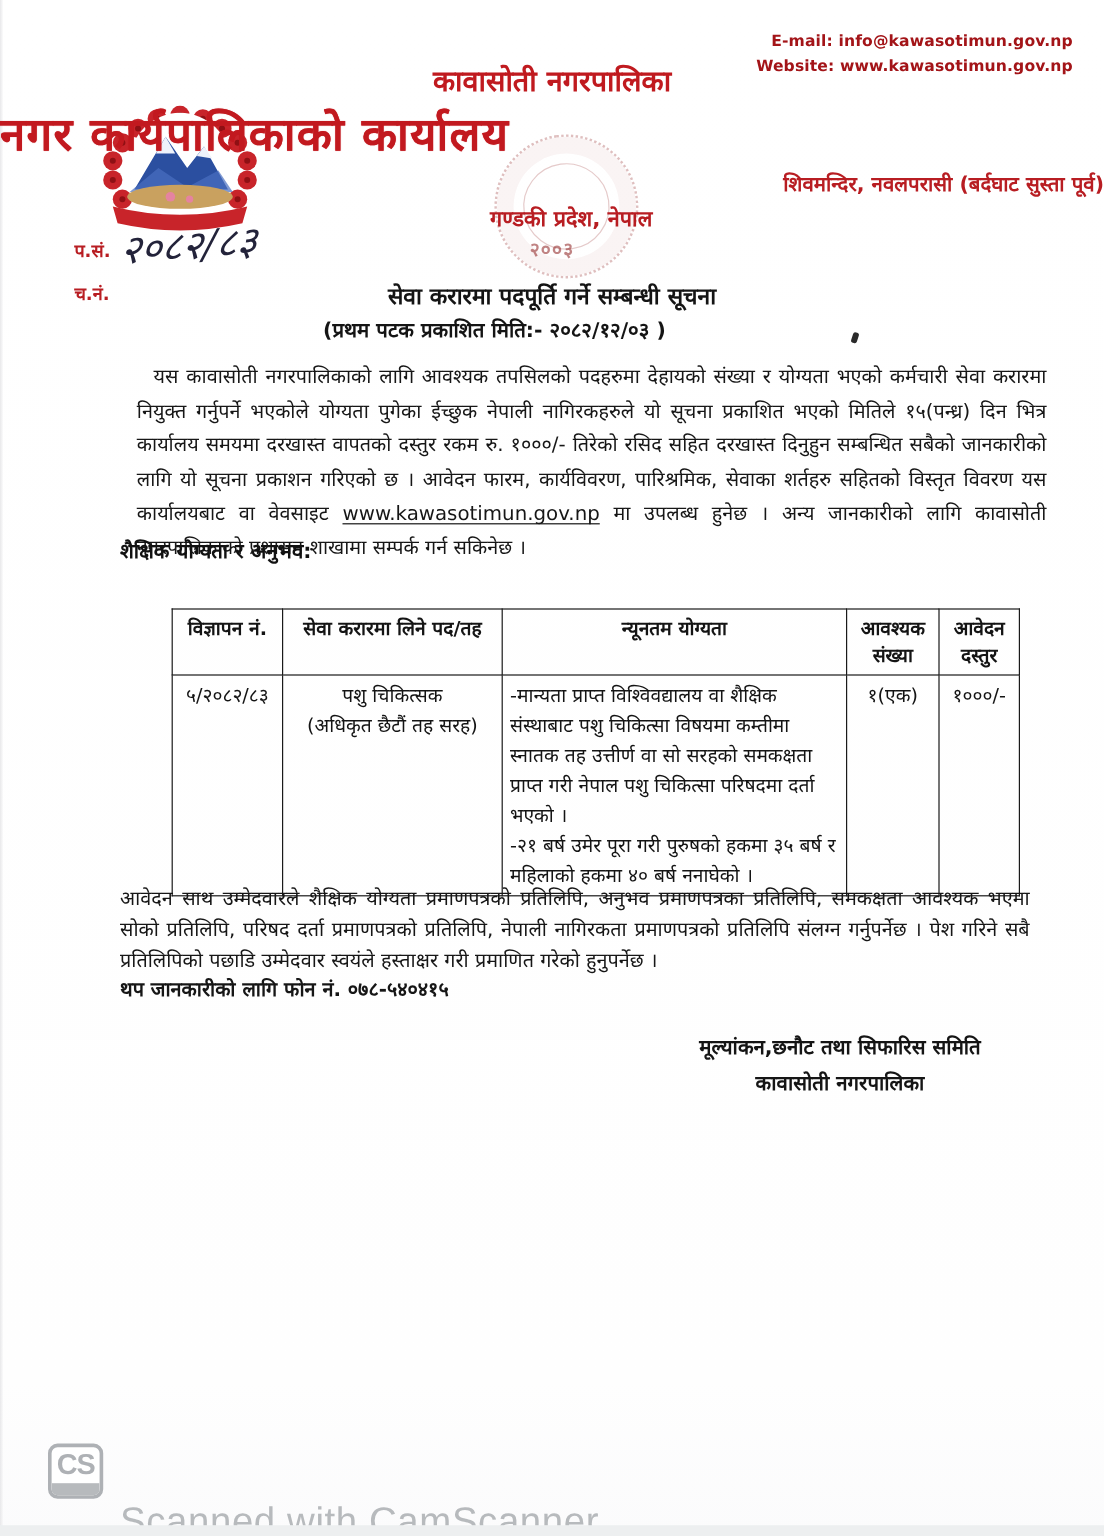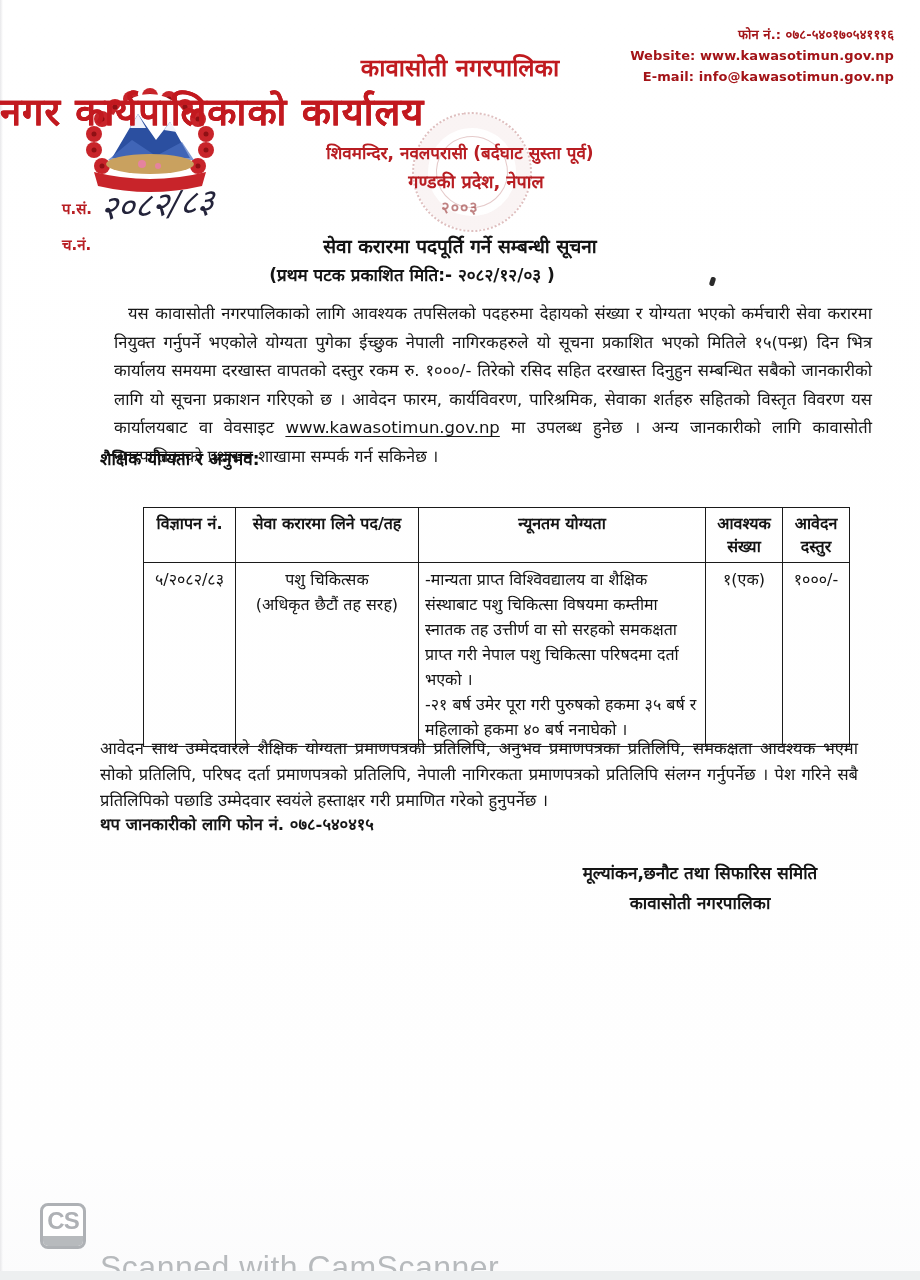--- a/index.html
+++ b/index.html
@@ -15,21 +15,21 @@
   
   .contact{
     position:absolute;top:24px;right:26px;
     text-align:right;color:#a31418;font-weight:700;
     font-size:13px;line-height:21px;letter-spacing:.1px;
   }
   .title1{position:absolute;top:50px;left:0;width:920px;text-align:center;
     color:#c01a1f;font-size:24px;font-weight:700;}
   .title2{position:absolute;top:84px;left:0;width:920px;
     color:#c2191f;font-size:38px;font-weight:800;letter-spacing:1px;text-shadow:0 0 .6px #c2191f;}
-  .addr1{position:absolute;top:141px;left:0;width:920px;text-align:center;
+  .addr1{position:absolute;top:141px;left:0;width:920px;text-align:right;
     color:#b81d22;font-size:17px;font-weight:700;}
   .addr2{position:absolute;top:169px;left:0;width:920px;text-align:center;
     color:#b81d22;font-size:18px;font-weight:700;margin-left:16px;}
   .seal{
     position:absolute;top:112px;left:412px;width:116px;height:116px;border-radius:50%;
     border:2px dotted rgba(150,45,45,.30);
     box-shadow:inset 0 0 0 14px rgba(150,45,45,.05);
     transform:rotate(-8deg);
   }
   .seal-inner{position:absolute;inset:22px;border-radius:50%;border:1px solid rgba(150,45,45,.25);}
@@ -102,23 +102,22 @@
   .left-edge{position:absolute;left:0;top:0;bottom:0;width:3px;background:linear-gradient(90deg,#e8e8ea,rgba(255,255,255,0));}
 </style>
 </head>
 <body>
 
 <div class="page">
 
   <div class="left-edge"></div>
 
   <div class="contact">
-    <div>फोन नं.: ०७८-५४०१७०५४१११६</div>
+    <div>E-mail: info@kawasotimun.gov.np</div>
     <div>Website: www.kawasotimun.gov.np</div>
-    <div>E-mail: info@kawasotimun.gov.np</div>
   </div>
 
   <div class="logo">
     <svg width="156" height="112" viewBox="0 0 156 112" xmlns="http://www.w3.org/2000/svg">
 
       <g fill="#c8242a">
         <circle cx="30" cy="78" r="8"></circle>
           <circle cx="22" cy="62" r="8"></circle>
           <circle cx="22" cy="46" r="8"></circle>
         <circle cx="30" cy="31" r="8"></circle>

